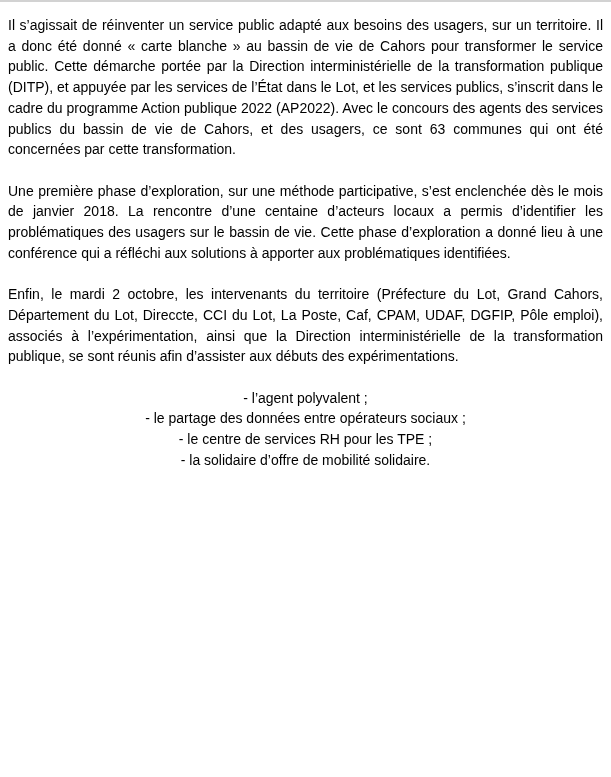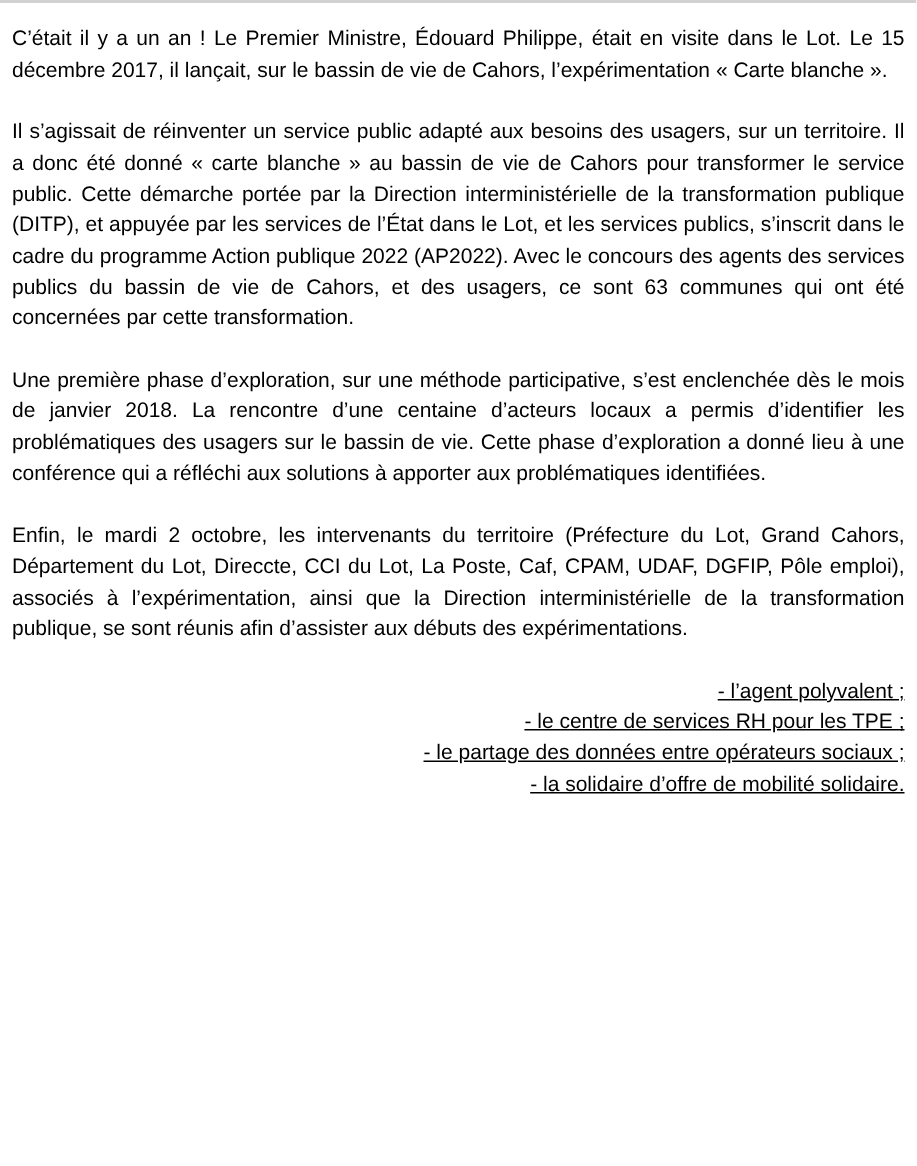--- a/index.html
+++ b/index.html
@@ -24,34 +24,32 @@
   .doc {
     padding: 13px 8px 0 8px;
   }
   .doc p {
     margin: 0 0 20.7px 0;
     text-align: justify;
     text-justify: inter-word;
   }
   .solutions-list p {
     margin: 0;
-    text-align: right;
-    text-decoration: underline;
+    text-align: center;
   }
 </style>
 </head>
 <body style="background: rgb(255, 255, 255); color: rgb(0, 0, 0);">
 
 <div class="top-divider" style="background: rgb(210, 210, 210);"></div>
 
 <main class="doc">
-  <p>C’était il y a un an&nbsp;! Le Premier Ministre, Édouard Philippe, était en visite dans le Lot. Le 15 décembre 2017, il lançait, sur le bassin de vie de Cahors, l’expérimentation «&nbsp;Carte blanche&nbsp;».</p>
   <p>Il s’agissait de réinventer un service public adapté aux besoins des usagers, sur un territoire. Il a donc été donné «&nbsp;carte blanche&nbsp;» au bassin de vie de Cahors pour transformer le service public. Cette démarche portée par la Direction interministérielle de la transformation publique (DITP), et appuyée par les services de l’État dans le Lot, et les services publics, s’inscrit dans le cadre du programme Action publique 2022 (AP2022). Avec le concours des agents des services publics du bassin de vie de Cahors, et des usagers, ce sont 63 communes qui ont été concernées par cette transformation.</p>
   <p>Une première phase d’exploration, sur une méthode participative, s’est enclenchée dès le mois de janvier 2018. La rencontre d’une centaine d’acteurs locaux a permis d’identifier les problématiques des usagers sur le bassin de vie. Cette phase d’exploration a donné lieu à une conférence qui a réfléchi aux solutions à apporter aux problématiques identifiées.</p>
   <p>Enfin, le mardi 2 octobre, les intervenants du territoire (Préfecture du Lot, Grand Cahors, Département du Lot, Direccte, CCI du Lot, La Poste, Caf, CPAM, UDAF, DGFIP, Pôle emploi), associés à l’expérimentation, ainsi que la Direction interministérielle de la transformation publique, se sont réunis afin d’assister aux débuts des expérimentations.</p>
 
   <div class="solutions-list">
     <p>- l’agent polyvalent&nbsp;;</p>
+    <p>- le partage des données entre opérateurs sociaux&nbsp;;</p>
     <p>- le centre de services RH pour les TPE&nbsp;;</p>
-    <p>- le partage des données entre opérateurs sociaux&nbsp;;</p>
     <p>- la solidaire d’offre de mobilité solidaire.</p>
   </div>
 </main>
 
 </body></html>

